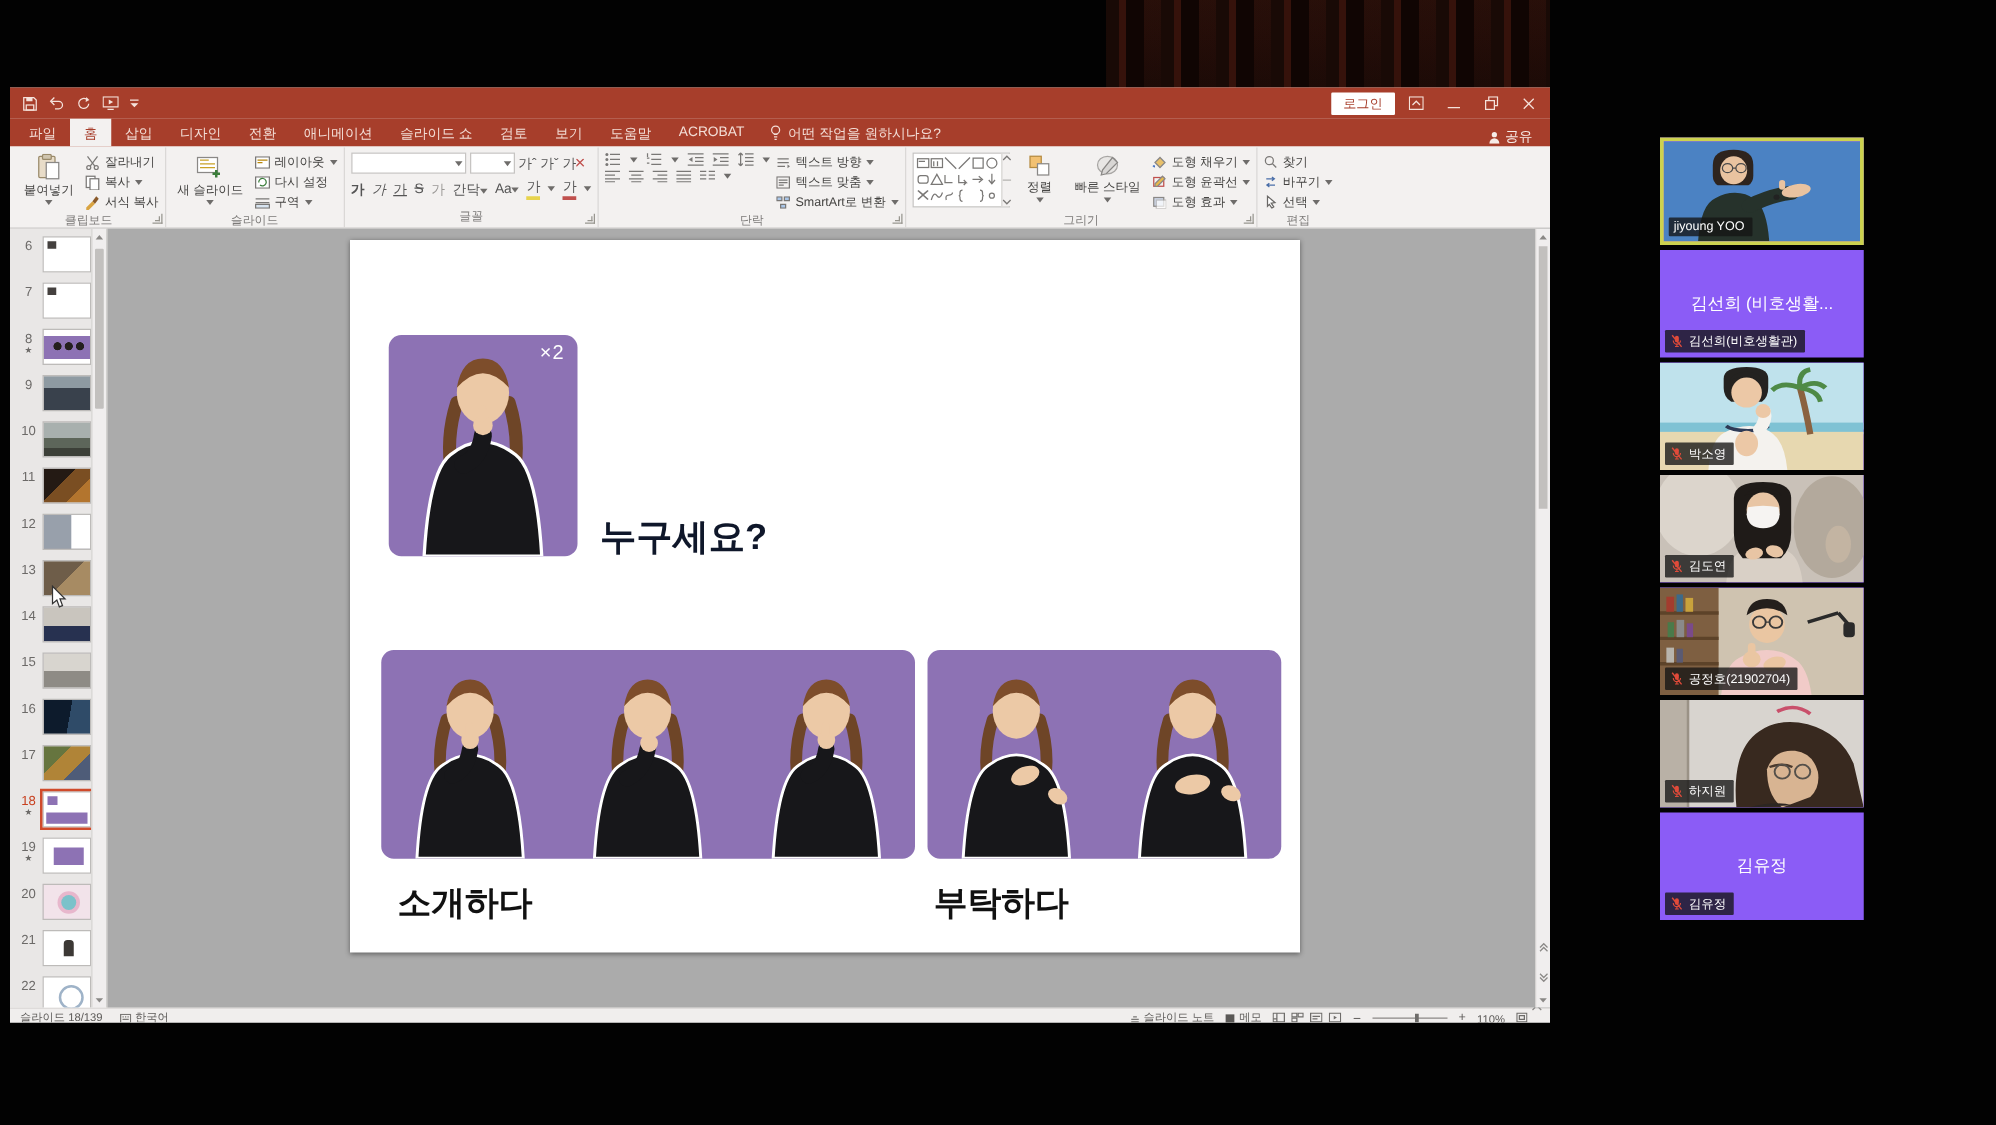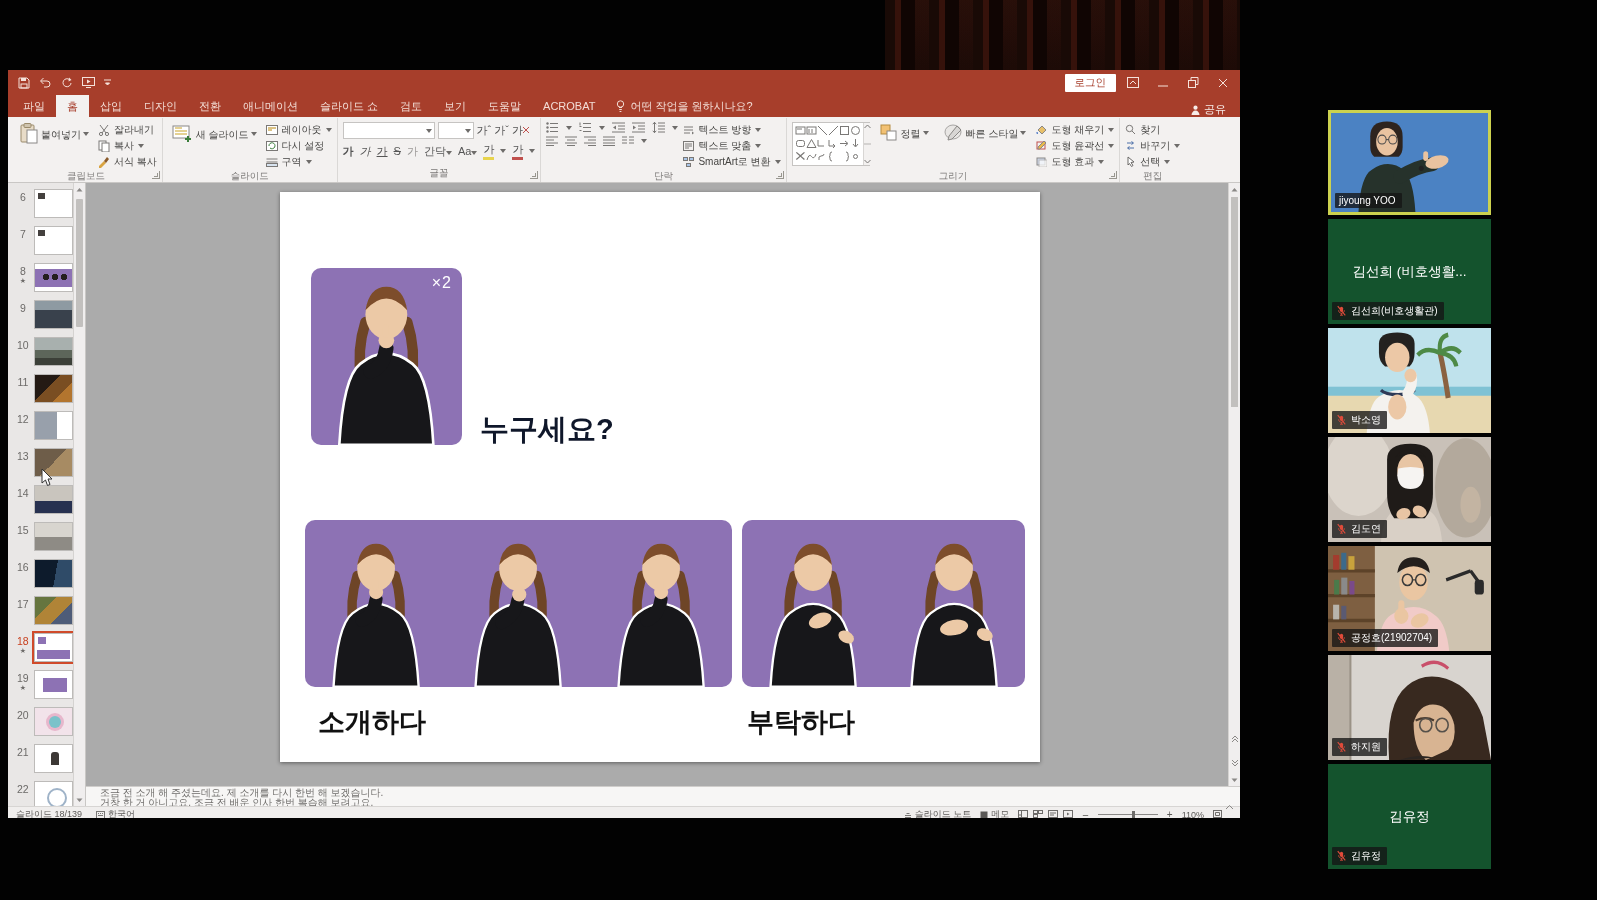--- a/index.html
+++ b/index.html
@@ -34,21 +34,21 @@
   .tellme{display:flex;align-items:center;gap:5px;color:#f3ddd6;font-size:11px;padding:0 10px;height:100%}
   .share{margin-left:auto;display:flex;align-items:center;gap:4px;color:#f7ece8;font-size:11px;padding-right:14px}
 
   
   .ribbon{height:66px;background:#f3f1f0;border-bottom:1px solid #c9c7c5;display:flex;align-items:stretch;padding:1px 2px 0;flex:0 0 auto;color:#454442}
   .rgroup{display:flex;flex-direction:column;border-right:1px solid #dad8d6;padding:2px 5px 0;position:relative;flex:0 0 auto}
   .gbody{display:flex;gap:5px;flex:1;align-items:flex-start}
   .glabel{text-align:center;font-size:9.5px;color:#7c7a78;padding:1px 0 2px;margin-top:auto}
   .dlg{position:absolute;right:2px;bottom:3px;width:8px;height:8px;border-right:1px solid #98968f;border-bottom:1px solid #98968f}
   .dlg:after{content:"";position:absolute;right:1px;bottom:1px;width:3px;height:3px;border-right:1px solid #98968f;border-bottom:1px solid #98968f}
-  .bigbtn{display:flex;flex-direction:row;align-items:center;justify-content:space-between;gap:2px;font-size:10px;color:#454442;padding:3px 4px 1px;min-width:38px;text-align:center;line-height:11px}
+  .bigbtn{display:flex;flex-direction:column;align-items:center;justify-content:space-between;gap:2px;font-size:10px;color:#454442;padding:3px 4px 1px;min-width:38px;text-align:center;line-height:11px}
   .smcol{display:flex;flex-direction:column;gap:1px;justify-content:flex-start;padding-top:2px}
   .smbtn{display:flex;align-items:center;gap:4px;font-size:10px;height:15px;white-space:nowrap;color:#454442}
   .caret{width:0;height:0;border-left:3px solid transparent;border-right:3px solid transparent;border-top:4px solid #6e6c6a;display:inline-block}
   .combo{width:92px;height:17px;background:#fff;border:1px solid #c6c4c2;display:flex;align-items:center;justify-content:flex-end;padding-right:2px}
   .combo.sz{width:36px}
   .fx{font-size:11px;color:#555}
   .fontrow{display:flex;gap:3px;align-items:center}
   .fstack{display:flex;flex-direction:column;gap:3px;padding-top:2px}
   .ic{display:inline-flex;align-items:center;justify-content:center}
   .shapebox{width:78px;height:44px;background:#fff;border:1px solid #c6c4c2;margin-top:2px;display:flex}
@@ -122,21 +122,21 @@
   .status .right{margin-left:auto;display:flex;align-items:center;gap:9px}
   .zoomtrack{width:60px;height:1px;background:#8a8886;position:relative;display:inline-block}
   .zoomknob{position:absolute;left:34px;top:-3px;width:3px;height:7px;background:#6e6c6a}
   .viewics{display:flex;gap:5px;align-items:center}
 
   
   .cursor{position:absolute;left:41px;top:468px;z-index:50;pointer-events:none}
 
   
   .party{position:absolute;left:1328px;top:110px;width:163px;display:flex;flex-direction:column;gap:4px}
-  .ptile{position:relative;height:105px;background:#14532d;overflow:hidden;flex:0 0 auto}
+  .ptile{position:relative;height:86px;background:#8b5cf6;overflow:hidden;flex:0 0 auto}
   .ptile.active{border:3px solid #ccd24f}
   .ptile svg.part-art{position:absolute;inset:0;width:100%;height:100%}
   .ptag{position:absolute;left:4px;bottom:4px;background:rgba(20,20,20,.78);color:#fff;font-size:10px;padding:2px 6px 2px 4px;display:flex;align-items:center;gap:4px;border-radius:1px;max-width:150px;white-space:nowrap}
   .pcenter{position:absolute;inset:0;display:flex;align-items:center;justify-content:center;color:#fff;font-size:13.5px;padding:0 8px;text-align:right}
   .micsvg{flex:0 0 auto}
 </style>
 </head>
 <body>
 
 <div class="desk-art"></div>
@@ -895,24 +895,20 @@
                 </svg></span>
           </div>
           <div class="arrbtn">
               <svg width="7" height="5" viewBox="0 0 7 5">
                 <path d="M0.5 0.5h6L3.5 4z" fill="#8a8886"></path>
               </svg>
             </div>
         </div>
       </div>
 
-      <div class="notes">
-        <p>조금 전 소개 해 주셨는데요. 제 소개를 다시 한번 해 보겠습니다.</p>
-        <p>거창 한 거 아니고요.  조금 전 배운 인사 한번 복습해 보려고요.</p>
-      </div>
     </div>
   </div>
 
   <div class="status">
     <span>슬라이드 18/139</span>
     <span style="display:flex;gap:3px;align-items:center">
       <svg width="9" height="8" viewBox="0 0 9 8">
           <rect x="0.5" y="0.5" width="8" height="7" fill="none" stroke="#7a7876"></rect>
           <path d="M2 2.5h1M4 2.5h1M6 2.5h1M2 4.5h5" stroke="#7a7876"></path>
         </svg>

